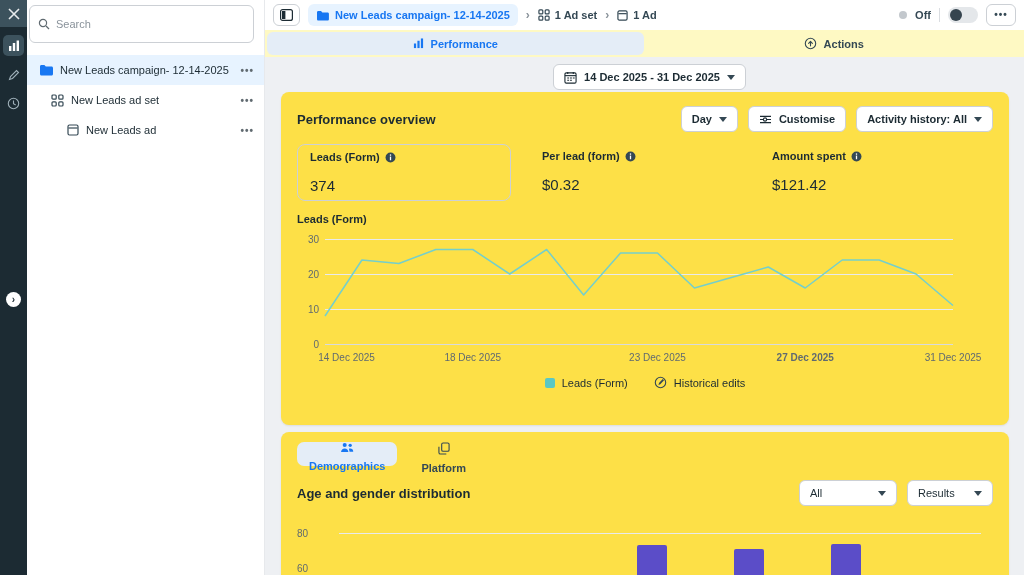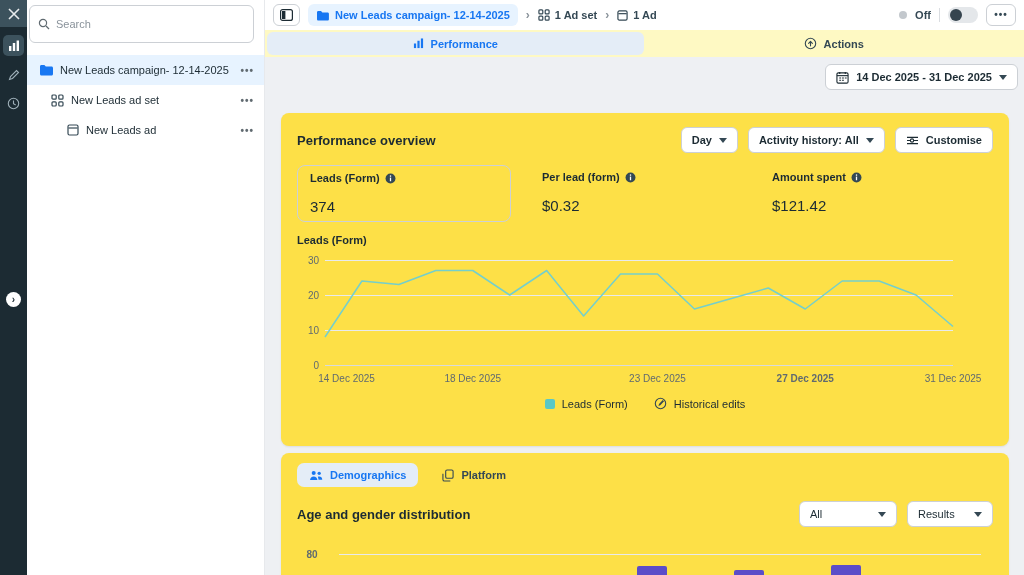--- a/index.html
+++ b/index.html
@@ -39,21 +39,21 @@
   .off-label { font-size:11px; font-weight:700; color:#344854; }
   .vdiv { width:1px; height:14px; background:#dadde1; }
   .toggle { width:30px; height:16px; border-radius:9px; background:#e4e7ea; position:relative; cursor:pointer; }
   .toggle .knob { position:absolute; left:2px; top:2px; width:12px; height:12px; border-radius:50%; background:#36454f; }
 
   .tabsbar { height:27px; background:#fef9c3; display:flex; align-items:stretch; padding:2px; gap:2px; }
   .tab { flex:1; display:flex; align-items:center; justify-content:center; gap:7px; font-size:11px; font-weight:700; color:#344854; border-radius:6px; cursor:pointer; }
   .tab.active { background:#e4edf7; color:#1877f2; }
 
   .content { flex:1; background:#eef0f3; padding:7px 15px 0 16px; overflow:hidden; }
-  .date-row { display:flex; justify-content:flex-end; margin-right:-9px; margin-bottom:23px; }
+  .date-row { display:flex; justify-content:center; margin-right:-9px; margin-bottom:2px; }
   .btn { height:26px; background:#fff; border:1px solid #ccd0d5; border-radius:6px; display:flex; align-items:center; gap:7px; padding:0 10px; font-size:11px; font-weight:700; color:#1c2b33; cursor:pointer; }
   .caret { width:0; height:0; border-left:4px solid transparent; border-right:4px solid transparent; border-top:5px solid #344854; }
 
   .card { background:#fde047; border-radius:8px; box-shadow:0 1px 2px rgba(0,0,0,.08); }
   .card1 { height:333px; padding:14px 16px; }
   .card-head { display:flex; align-items:center; }
   .card-title { font-size:13px; font-weight:700; }
   .head-controls { margin-left:auto; display:flex; gap:10px; }
 
   .metrics { display:flex; margin-top:12px; }
@@ -74,26 +74,26 @@
   .plot svg { position:absolute; inset:0; width:100%; height:100%; overflow:visible; }
   .edit-marker { position:absolute; transform:translate(-50%,-50%); background:#fff; padding:0 2px; line-height:0; color:#344854; }
   .xlabels { position:relative; height:14px; margin-top:3px; }
   .xlabels div { position:absolute; font-size:10px; color:#606a70; white-space:nowrap; transform:translateX(-50%); }
   .legend { display:flex; justify-content:center; gap:26px; margin-top:16px; align-items:center; }
   .legend-item { display:flex; align-items:center; gap:7px; font-size:11px; color:#1c2b33; }
   .swatch { width:10px; height:10px; border-radius:2px; }
 
   .card2 { margin-top:7px; height:160px; padding:10px 16px; }
   .pill-tabs { display:flex; gap:12px; align-items:center; }
-  .pill { height:24px; display:flex; align-items:center; gap:7px; padding:0 12px; border-radius:7px; font-size:11px; font-weight:700; color:#344854; cursor:pointer; }
+  .pill { height:24px; display:flex; align-items:center; gap:7px; padding:0 12px; border-radius:7px; font-size:11px; font-weight:700; color:#344854; cursor:pointer;flex-direction:column; }
   .pill.active { background:#e4edf7; color:#1877f2; }
   .card2-head { display:flex; align-items:center; margin-top:14px; }
   .sel-btn { width:98px; justify-content:space-between; font-weight:400; }
   .bar-area { position:relative; height:90px; margin-top:6px; }
-  .bar-area .ylab { position:absolute; left:0; width:30px; text-align:center; font-size:10px; color:#606a70; transform:translateY(-50%);font-weight:bold; }
+  .bar-area .ylab { position:absolute; left:0; width:30px; text-align:left; font-size:10px; color:#606a70; transform:translateY(-50%); }
   .bar-area .bgrid { position:absolute; left:42px; right:12px; height:1px; background:#e8eaed; }
   .bar { position:absolute; width:30px; background:#5b4dc8; border-radius:2px 2px 0 0; bottom:-10px; }
 
   .icon { display:inline-flex; line-height:0; flex-shrink:0; }
 </style>
 </head>
 <body>
 
 <div class="app">
 
@@ -264,31 +264,31 @@
 
       <div class="card card1">
         <div class="card-head">
           <span class="card-title">Performance overview</span>
           <div class="head-controls">
             <div class="btn">
               <span>Day</span>
               <span class="caret"></span>
             </div>
             <div class="btn">
-              <span>Activity history: All</span>
-              <span class="caret"></span>
-            </div>
-            <div class="btn">
               <span class="icon">
                 <svg width="13" height="11" viewBox="0 0 14 12">
                     <path d="M1 2.5h12M1 6h4M8.5 6H13M1 9.5h12" stroke="#1c2b33" stroke-width="1.3"></path>
                     <circle cx="6.5" cy="6" r="1.8" fill="none" stroke="#1c2b33" stroke-width="1.2"></circle>
                   </svg>
               </span>
               <span>Customise</span>
+            </div>
+            <div class="btn">
+              <span>Activity history: All</span>
+              <span class="caret"></span>
             </div>
           </div>
         </div>
 
         <div class="metrics">
           <div class="metric boxed">
             <div class="metric-label">
               <span>Leads (Form)</span>
               <span class="icon">
                 <svg width="11" height="11" viewBox="0 0 12 12">

